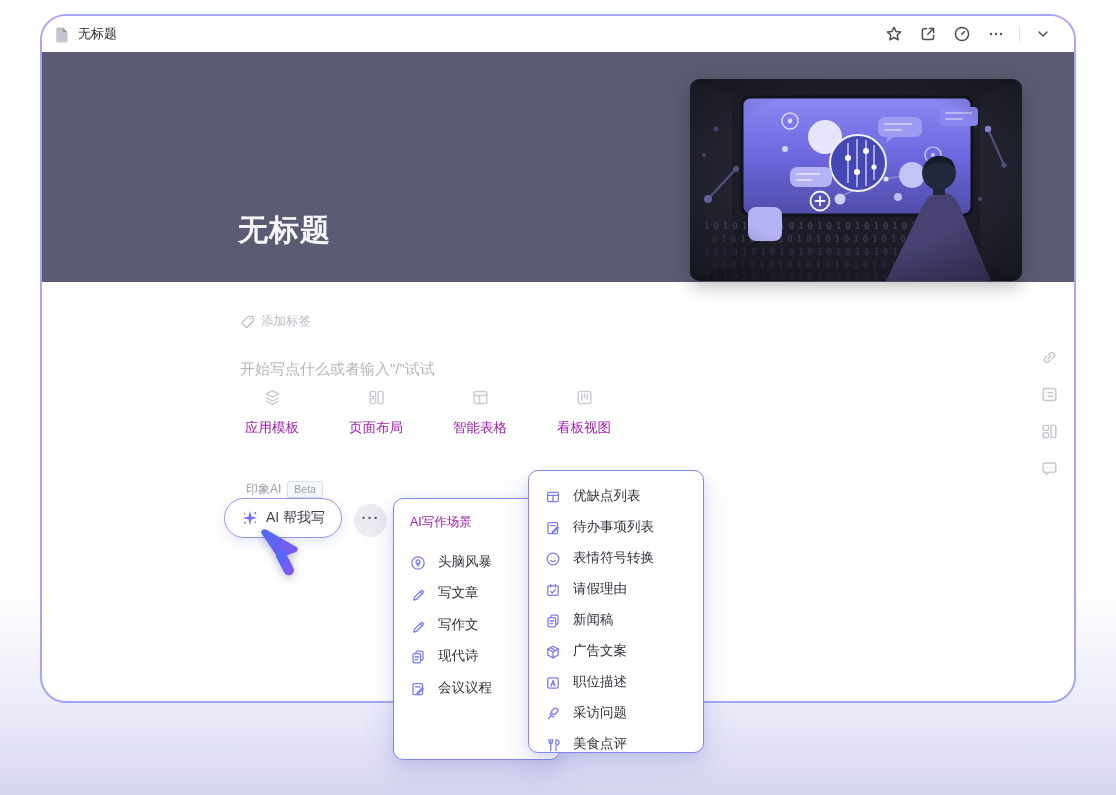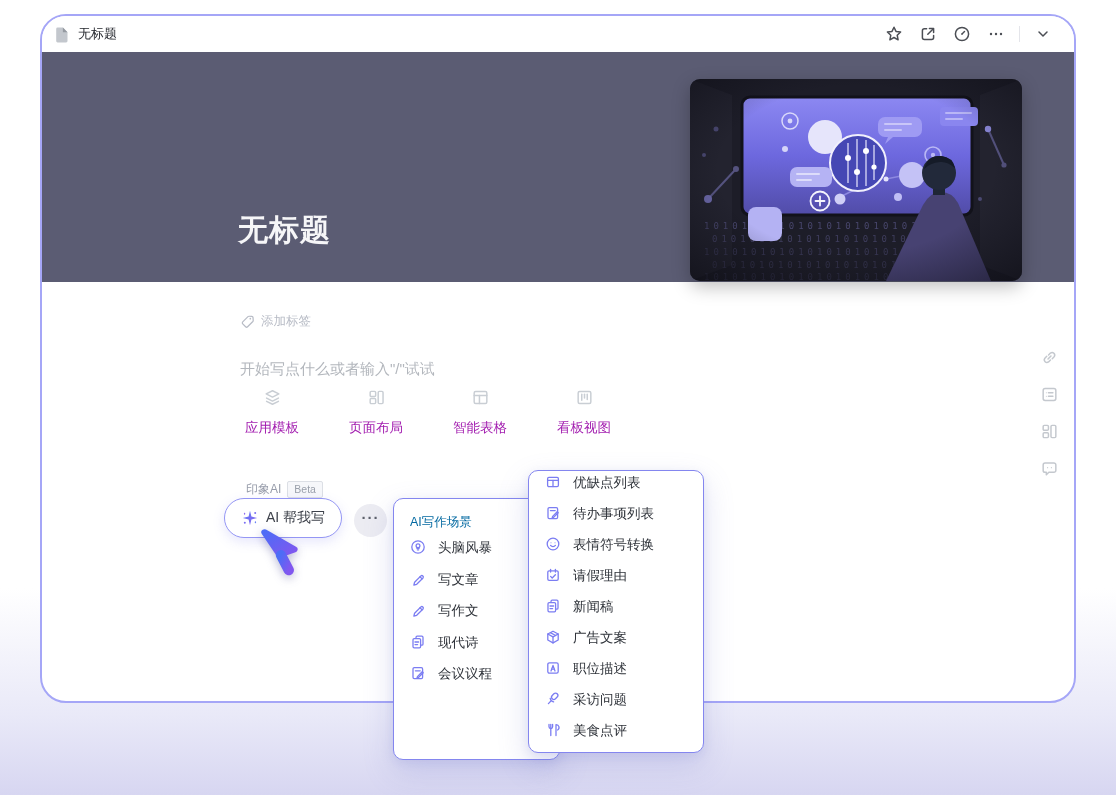--- a/index.html
+++ b/index.html
@@ -37,22 +37,22 @@
             display:flex;align-items:center;justify-content:center;cursor:pointer;}
   .more-dots{color:#5d616b;font-size:15px;letter-spacing:1px;line-height:10px;padding-bottom:6px;font-weight:700;}
   
   .rstrip{position:absolute;left:996px;top:331px;display:flex;flex-direction:column;gap:17px;}
   .rstrip .tb-btn{width:22px;height:20px;}
   
   .menu{position:absolute;background:#fff;border:1.5px solid #8486ef;border-radius:10px;box-sizing:border-box;
         box-shadow:0 12px 30px rgba(110,112,200,.22),0 3px 10px rgba(110,112,200,.12);overflow:hidden;}
   .menu1{left:393px;top:498px;width:167px;height:262px;z-index:10;}
   .menu2{left:528px;top:470px;width:176px;height:283px;z-index:12;padding-top:3px;}
-  .menu-header{padding:15px 16px 8px;font-size:12.5px;color:#0369a1;}
-  .mrow{height:31.5px;display:flex;align-items:flex-start;gap:12px;padding:0 16px;cursor:pointer;}
+  .menu-header{padding:15px 16px 8px;font-size:12.5px;color:#a21caf;}
+  .mrow{height:31.5px;display:flex;align-items:flex-end;gap:12px;padding:0 16px;cursor:pointer;}
   .menu2 .mrow{height:31px;}
   .mlabel{font-size:13.5px;color:#2f333a;white-space:nowrap;}
   .cursor{position:absolute;left:252px;top:524px;z-index:30;filter:drop-shadow(0 3px 5px rgba(60,60,140,.35));}
   .pi{stroke:#7b7df2;fill:none;stroke-width:1.3;stroke-linecap:round;stroke-linejoin:round;}
   .gi{stroke:#c9ced4;fill:none;stroke-width:1.4;stroke-linecap:round;stroke-linejoin:round;}
   .ri{stroke:#c4c8ce;fill:none;stroke-width:1.4;stroke-linecap:round;stroke-linejoin:round;}
   .ti{stroke:#4b4e54;fill:none;stroke-width:1.5;stroke-linecap:round;stroke-linejoin:round;}
 </style>
 </head>
 <body>

